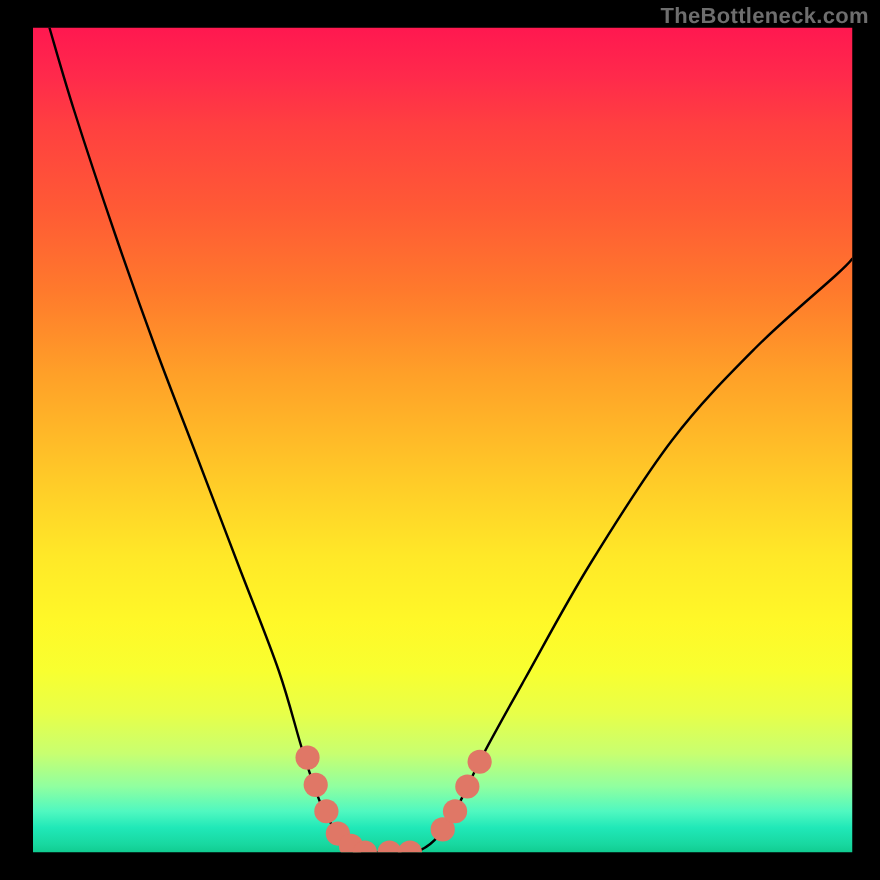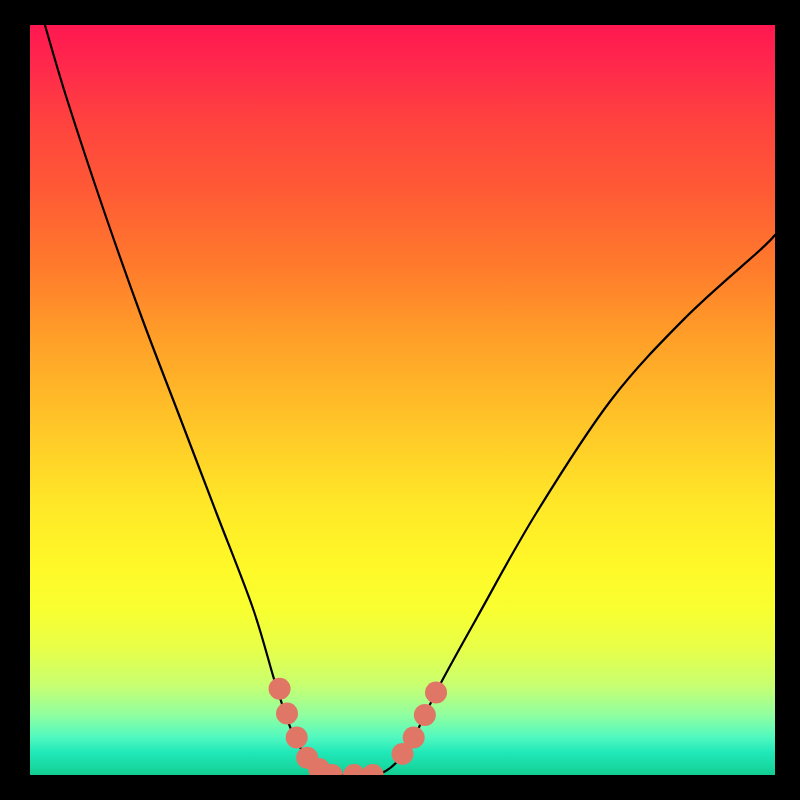--- a/index.html
+++ b/index.html
@@ -64,20 +64,21 @@
     position: absolute;
     inset: 0;
     width: 100%;
     height: 100%;
   }
 </style>
 </head>
 <body>
 
 <div class="frame">
+  <div class="watermark">TheBottleneck.com</div>
   <div class="plot">
     <div class="gradient"></div>
     <svg class="curve" viewBox="0 0 745 750" preserveAspectRatio="none">
       <path id="curve-path" d="M 14.90 0.00 C 18.63 12.50, 27.32 43.75, 37.25 75.00 C 47.18 106.25, 62.08 151.25, 74.50 187.50 C 86.92 223.75, 99.33 258.75, 111.75 292.50 C 124.17 326.25, 136.58 357.50, 149.00 390.00 C 161.42 422.50, 173.83 455.00, 186.25 487.50 C 198.67 520.00, 213.57 556.25, 223.50 585.00 C 233.43 613.75, 239.02 638.75, 245.85 660.00 C 252.68 681.25, 258.27 699.38, 264.47 712.50 C 270.68 725.63, 277.51 732.50, 283.10 738.75 C 288.69 745.00, 293.03 748.13, 298.00 750.00 C 302.97 751.88, 307.93 750.00, 312.90 750.00 C 317.87 750.00, 322.21 750.00, 327.80 750.00 C 333.39 750.00, 340.22 751.88, 346.43 750.00 C 352.63 748.13, 358.84 745.00, 365.05 738.75 C 371.26 732.50, 376.23 725.63, 383.68 712.50 C 391.13 699.38, 399.20 680.00, 409.75 660.00 C 420.30 640.00, 430.86 621.25, 447.00 592.50 C 463.14 563.75, 484.25 523.75, 506.60 487.50 C 528.95 451.25, 556.27 407.50, 581.10 375.00 C 605.93 342.50, 630.77 317.50, 655.60 292.50 C 680.43 267.50, 715.20 238.75, 730.10 225.00 C 745.00 211.25, 742.52 212.50, 745.00 210.00" fill="none" stroke="#000" stroke-width="2.2" stroke-linecap="round"></path>
       <g id="markers">
           <circle cx="249.58" cy="663.75" r="11" fill="#e07766"></circle>
           <circle cx="257.02" cy="688.50" r="11" fill="#e07766"></circle>
           <circle cx="266.71" cy="712.50" r="11" fill="#e07766"></circle>
           <circle cx="277.14" cy="732.75" r="11" fill="#e07766"></circle>
           <circle cx="289.06" cy="744.00" r="11" fill="#e07766"></circle>

